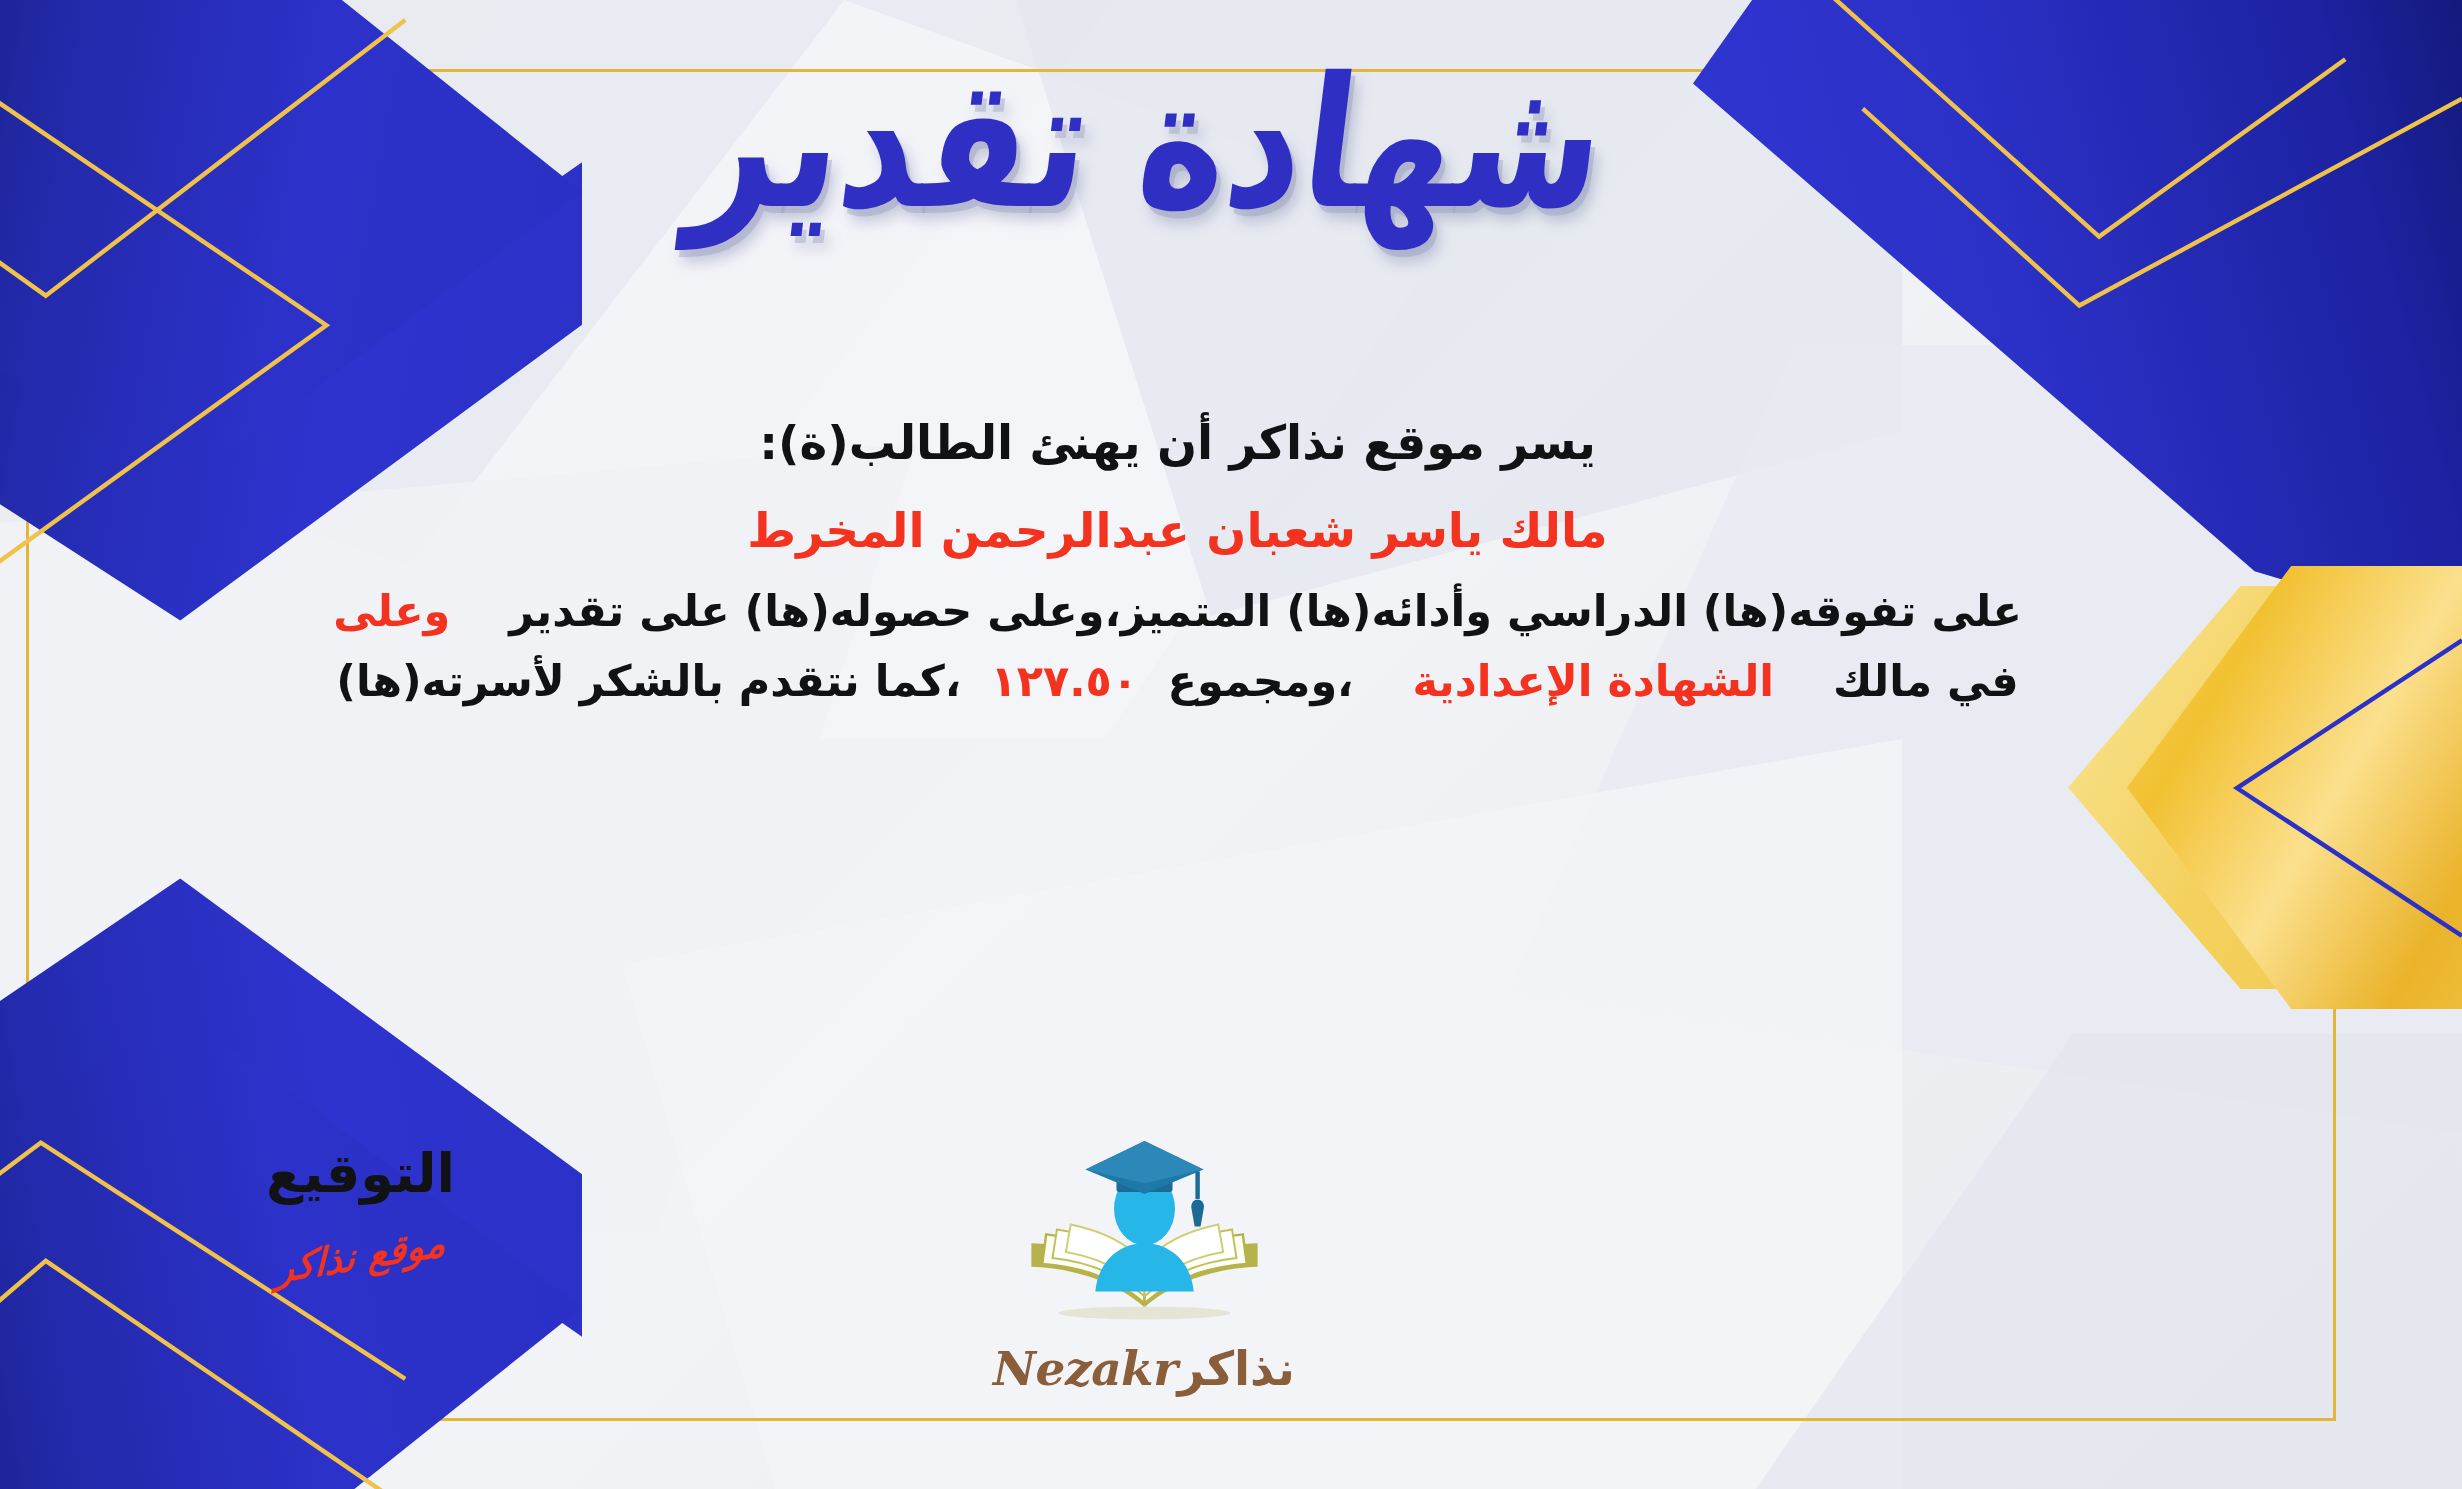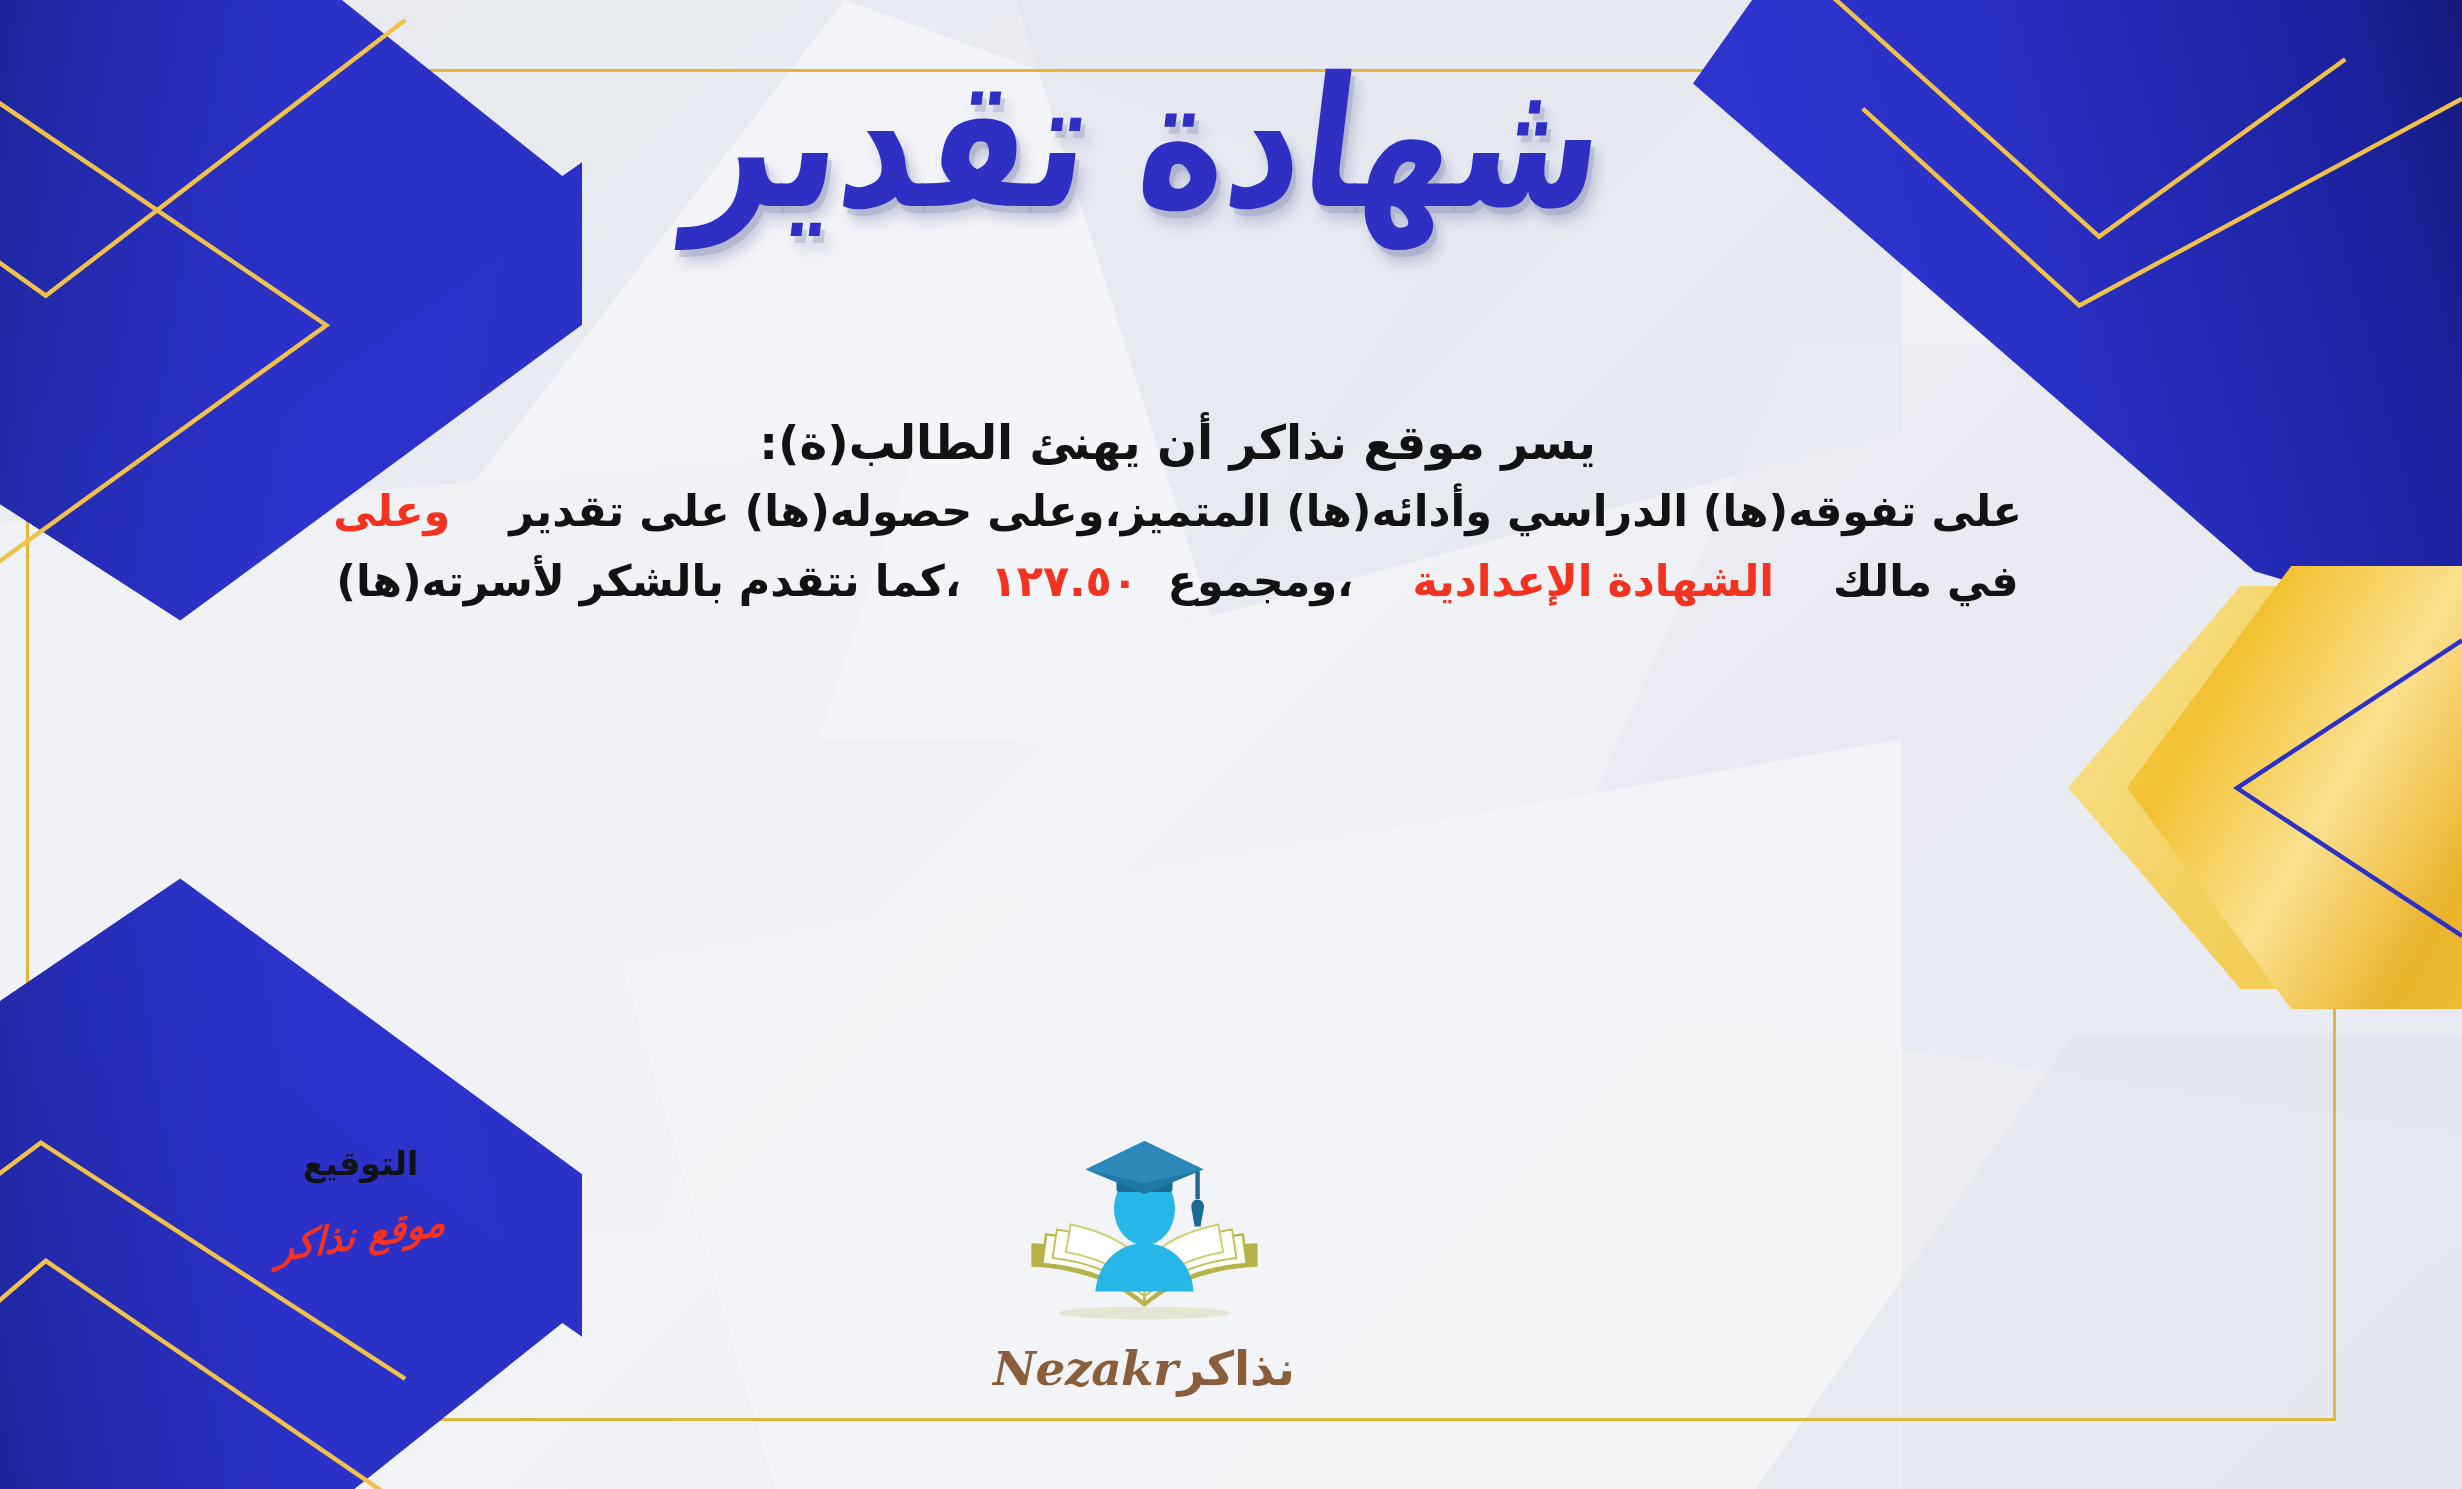--- a/index.html
+++ b/index.html
@@ -207,21 +207,21 @@
   
   .sig-block {
     position: absolute;
     left: 374px;
     top: 1147px;
     width: 305px;
     text-align: center;
     direction: rtl;
   }
   .sig-label {
-    font-size: 33px;
+    font-size: 54px;
     font-weight: 600;
     color: #111213;
     line-height: 1;
   }
   .sig-mark {
     margin-top: 31.5px;
     font-family: "DejaVu Serif", "Liberation Serif", serif;
     font-size: 38px;
     font-style: italic;
     font-weight: 600;
@@ -303,20 +303,21 @@
   </svg>
 
   <div class="title-wrap">
     <div class="title">شهادة تقدير</div>
   </div>
 
   <div class="body">
 
     <div class="line">يسر موقع نذاكر أن يهنئ الطالب(ة):</div>
 
+    <div class="line-name">مالك ياسر شعبان عبدالرحمن المخرط</div>
 
     <div class="para">
       <span>على تفوقه(ها) الدراسي وأدائه(ها) المتميز،وعلى حصوله(ها) على تقدير</span><span class="gap-l"></span><span class="hl">وعلى</span><br>
       <span>في مالك</span><span class="gap-l"></span><span class="hl">الشهادة الإعدادية</span><span class="gap-l"></span><span>،ومجموع</span><span class="gap-s"></span><span class="hl">١٢٧.٥٠</span><span class="gap-s"></span><span>،كما نتقدم بالشكر لأسرته(ها)</span><br>
       <br>
     </div>
   </div>
 
   <div class="sig-block">
     <div class="sig-label">التوقيع</div>

